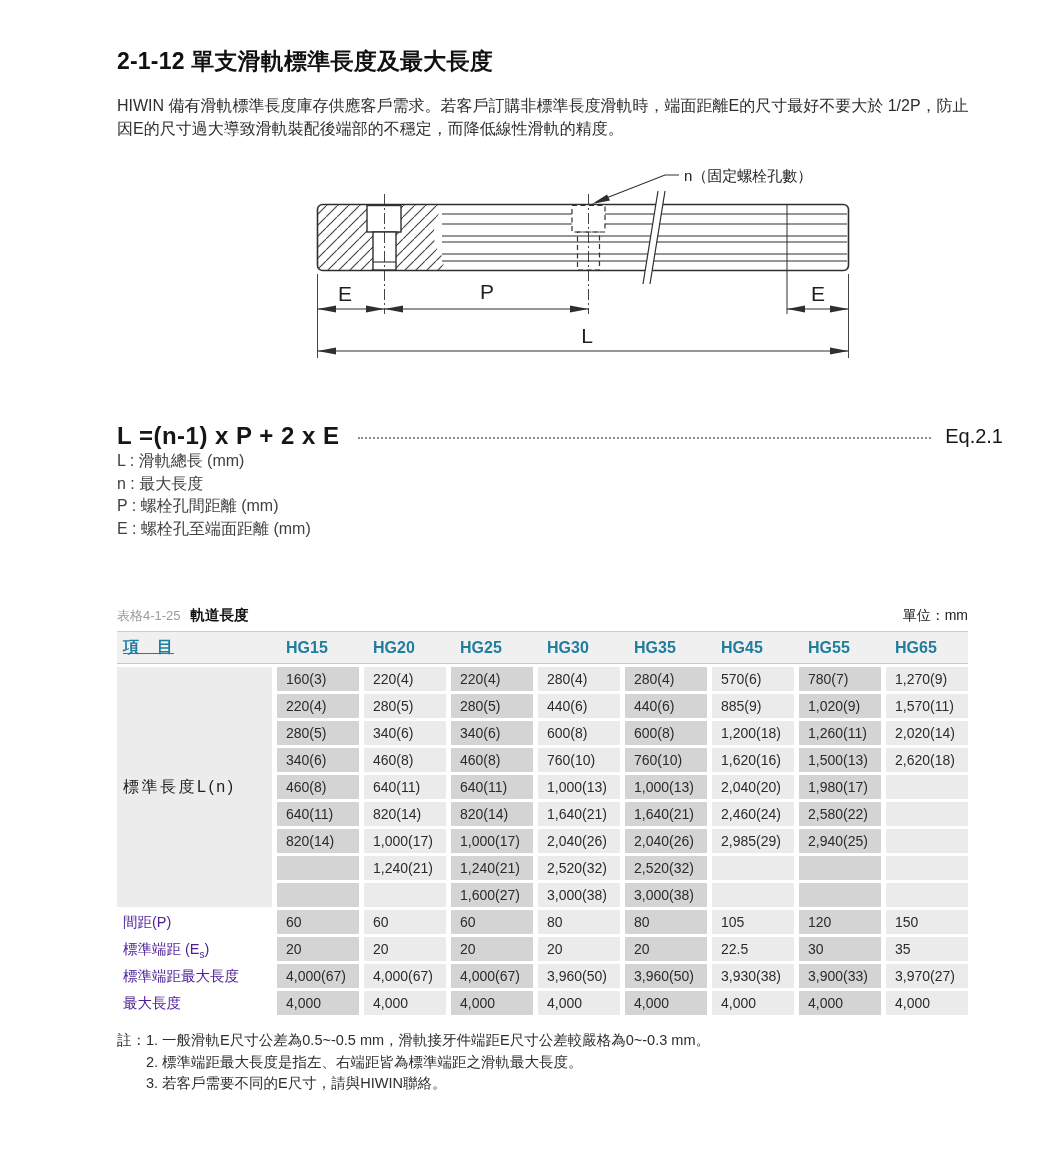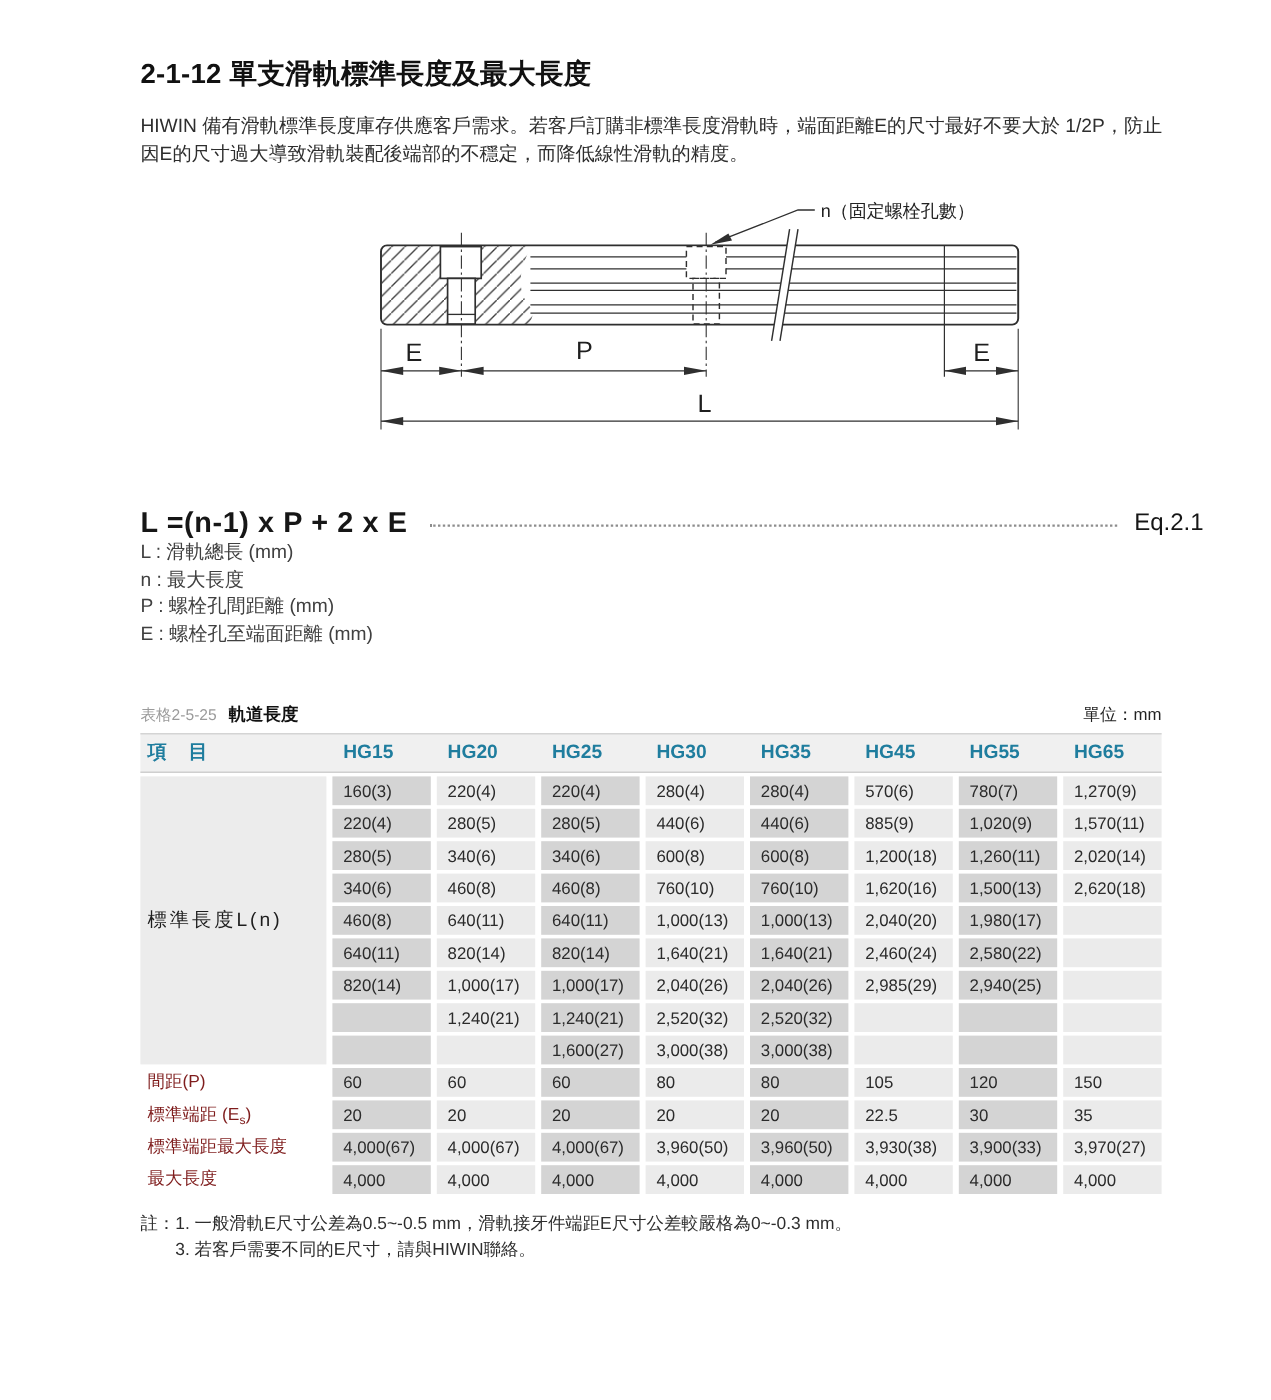--- a/index.html
+++ b/index.html
@@ -25,45 +25,45 @@
   .formula{font-size:24px;font-weight:700;color:#161616;letter-spacing:0.5px;white-space:nowrap;}
   .dots{flex:1;height:0;border-top:2px dotted #8d8d8d;margin:4px 14px 0 18px;}
   .eq-label{font-size:20px;font-weight:400;color:#161616;white-space:nowrap;}
 
   .legend{font-size:16px;line-height:22.5px;color:#404040;}
   .legend div{white-space:nowrap;}
 
   .table-section{margin-top:46px;width:851px;}
   .caption-row{display:flex;align-items:baseline;margin-bottom:6px;}
   .cap-id{font-size:13px;color:#9b9b9b;}
-  .cap-title{font-size:14.5px;font-weight:700;color:#111;margin-left:10px;}
+  .cap-title{font-size:14.5px;font-weight:700;color:#111;margin-left:10px;margin-top:20px;}
   .unit{margin-left:auto;font-size:14px;color:#222;}
 
   .hg-table{width:851px;font-size:14px;color:#2b2b2b;}
   .t-grid{display:grid;grid-template-columns:155px repeat(8,1fr);column-gap:5px;}
   .t-header{
     background:#f0f0f0;border-top:1px solid #cccccc;border-bottom:1px solid #c6c6c6;
     height:31px;align-items:center;
   }
   .t-header .h{
     color:#1f7d9e;font-weight:700;font-size:16px;padding-left:9px;white-space:nowrap;
   }
-  .t-header .h.item{padding-left:6px;letter-spacing:1px;}
+  .t-header .h.item{padding-left:6px;letter-spacing:1px;text-decoration:underline;}
   .std-block{row-gap:3px;margin-top:3px;}
   .std-label{
     grid-row:1 / span 9;background:#ececec;display:flex;align-items:center;
     padding-left:6px;font-size:16px;color:#1d1d1d;letter-spacing:2.5px;white-space:nowrap;
   }
   .cell{height:24px;line-height:24px;padding-left:9px;white-space:nowrap;overflow:hidden;}
   .shade-a{background:#d4d4d4;}
   .shade-b{background:#ebebeb;}
   .bot-row{margin-top:3px;}
   .bot-label{
     background:#ffffff;height:24px;line-height:24px;padding-left:6px;
-    font-size:14.5px;color:#7f1d1d;white-space:nowrap;
+    font-size:14.5px;color:#4c1d95;white-space:nowrap;
   }
   .bot-label sub{font-size:10px;}
 
   .notes{margin-top:15px;display:flex;font-size:14.5px;line-height:21.5px;color:#2e2e2e;}
   .notes-prefix{white-space:nowrap;}
   .notes-items div{white-space:nowrap;}
 </style>
 </head>
 <body>
 
@@ -153,21 +153,21 @@
 
   <div class="legend" id="legend">
       <div>L : 滑軌總長 (mm)</div>
       <div>n : 最大長度</div>
       <div>P : 螺栓孔間距離 (mm)</div>
       <div>E : 螺栓孔至端面距離 (mm)</div>
     </div>
 
   <div class="table-section">
     <div class="caption-row">
-      <span class="cap-id">表格2-5-25</span>
+      <span class="cap-id">表格4-1-25</span>
       <span class="cap-title">軌道長度</span>
       <span class="unit">單位：mm</span>
     </div>
     <div class="hg-table" id="hg-table">
         <div class="t-grid t-header">
           <div class="h item">項　目</div>
           <div class="h">HG15</div>
           <div class="h">HG20</div>
           <div class="h">HG25</div>
           <div class="h">HG30</div>
@@ -295,17 +295,18 @@
           <div class="cell shade-a">4,000</div>
           <div class="cell shade-b">4,000</div>
         </div>
       </div>
   </div>
 
   <div class="notes">
     <span class="notes-prefix">註：</span>
     <div class="notes-items" id="notes-items">
         <div>1. 一般滑軌E尺寸公差為0.5~-0.5 mm，滑軌接牙件端距E尺寸公差較嚴格為0~-0.3 mm。</div>
+        <div>2. 標準端距最大長度是指左、右端距皆為標準端距之滑軌最大長度。</div>
         <div>3. 若客戶需要不同的E尺寸，請與HIWIN聯絡。</div>
       </div>
   </div>
 
 </div>
 
 </body></html>

